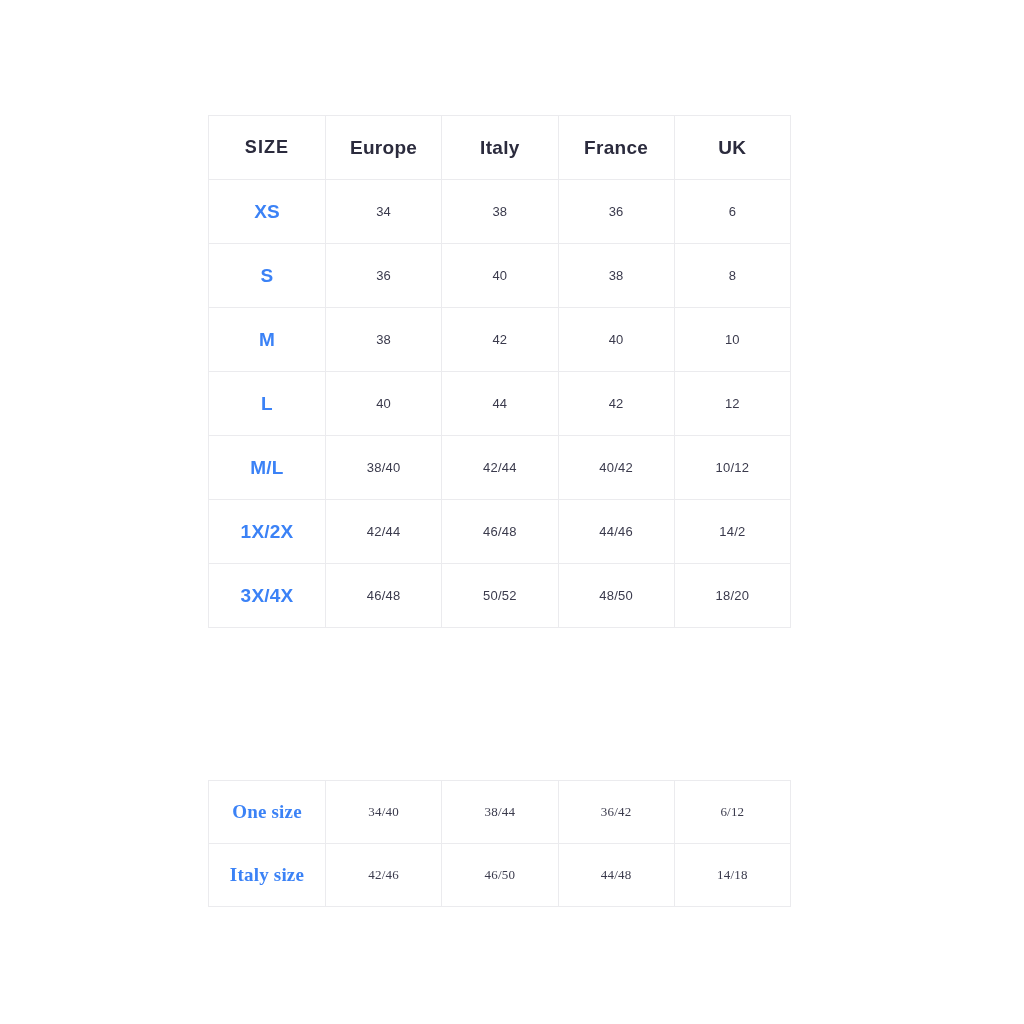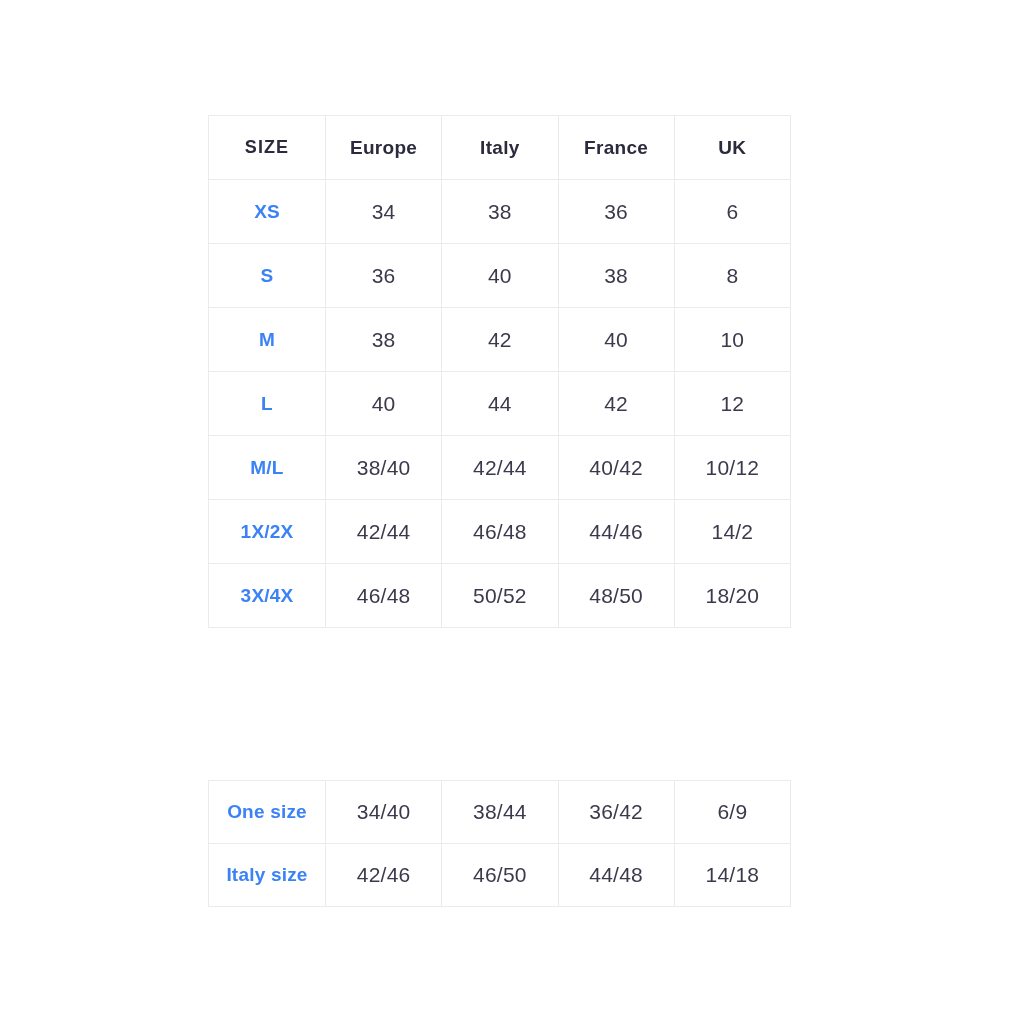--- a/index.html
+++ b/index.html
@@ -55,20 +55,21 @@
     color: #30303f;
   }
 
   #table-main th,
   #table-main td {
     height: 63px;
   }
 
   #table-secondary td {
     height: 62px;
+    font-family: Liberation Serif, serif;
   }
 
   
   .size-table thead th {
     font-size: 19px;
     font-weight: bold;
     letter-spacing: 0.3px;
     color: #2b2b3d;
   }
   .size-table thead th.head-size {
@@ -79,21 +80,21 @@
   
   .size-table td.cell-label {
     font-size: 19px;
     font-weight: bold;
     color: #3b82f6;
     letter-spacing: 0.2px;
   }
 
   
   .size-table td.cell-data {
-    font-size: 21px;
+    font-size: 13px;
     font-weight: normal;
     color: #3a3a4c;
     letter-spacing: 0.2px;
   }
 
   #table-secondary td.cell-label {
     font-size: 19px;
   }
 </style>
 </head>
@@ -178,21 +179,21 @@
       <col class="col-data">
       <col class="col-data">
       <col class="col-data">
     </colgroup>
     <tbody>
       <tr>
         <td class="cell-label">One size</td>
         <td class="cell-data">34/40</td>
         <td class="cell-data">38/44</td>
         <td class="cell-data">36/42</td>
-        <td class="cell-data">6/9</td>
+        <td class="cell-data">6/12</td>
       </tr>
       <tr>
         <td class="cell-label">Italy size</td>
         <td class="cell-data">42/46</td>
         <td class="cell-data">46/50</td>
         <td class="cell-data">44/48</td>
         <td class="cell-data">14/18</td>
       </tr>
     </tbody>
   </table>

